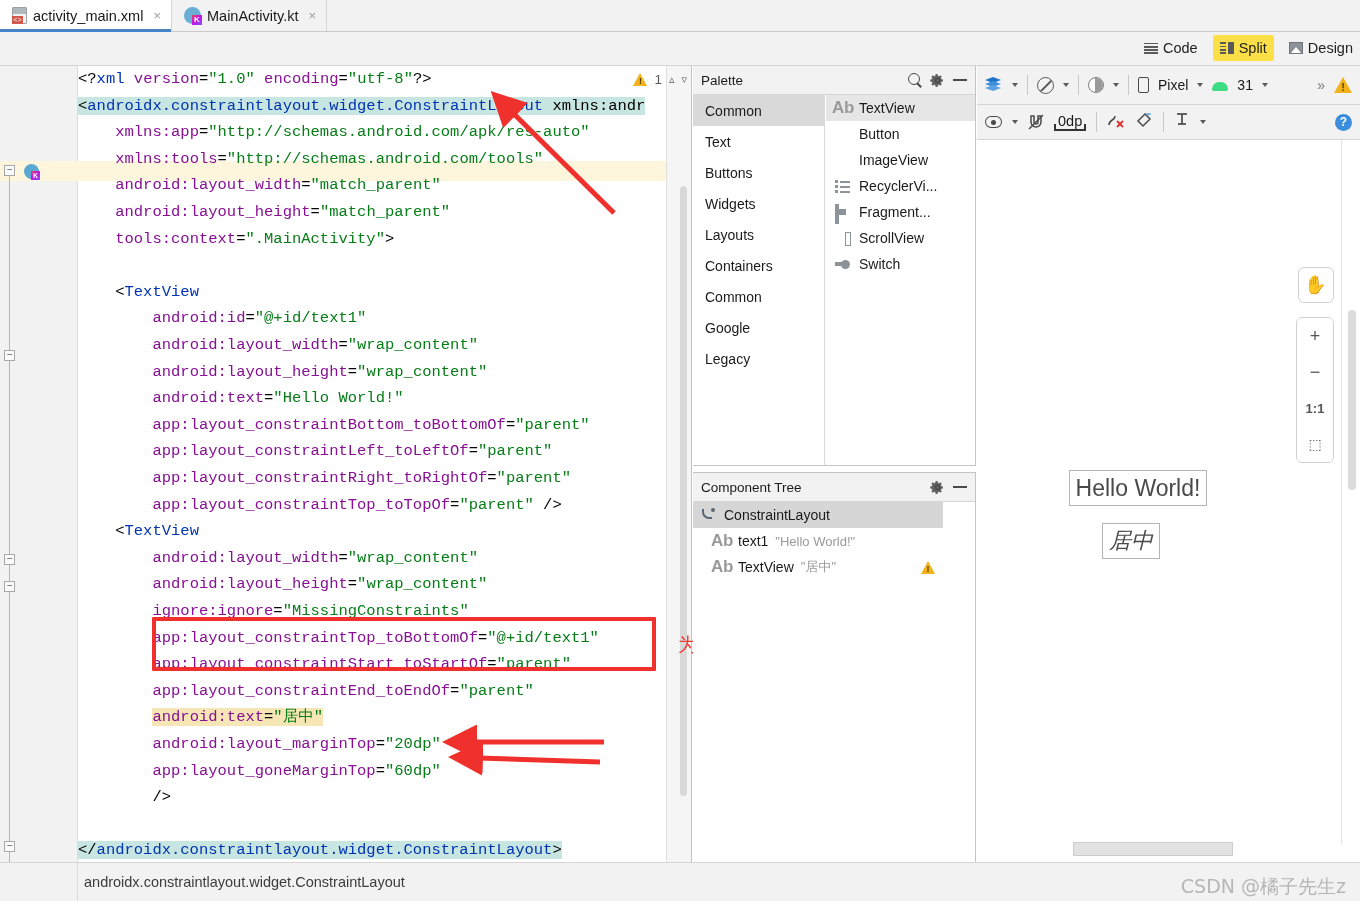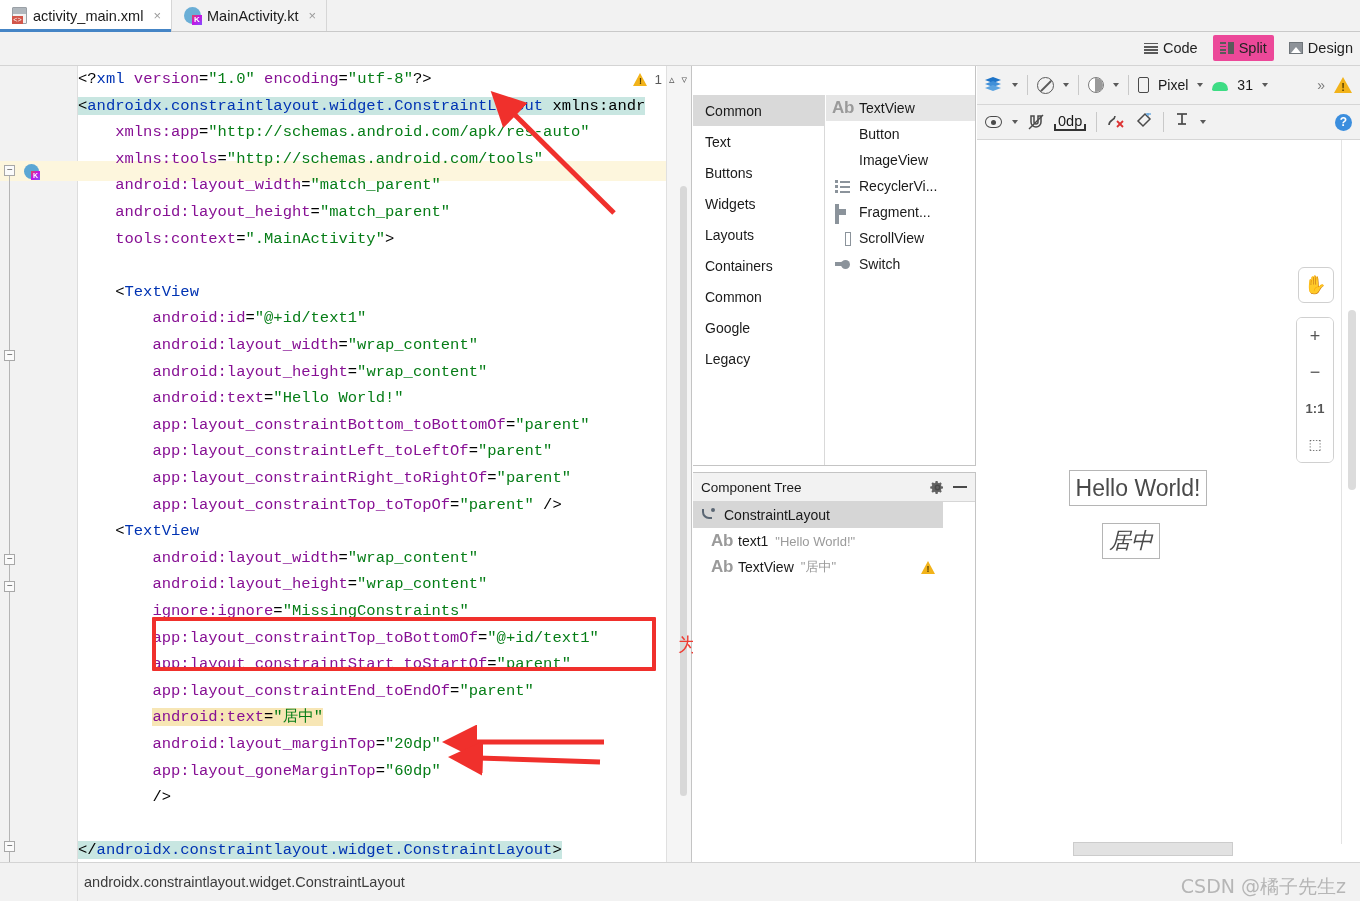--- a/index.html
+++ b/index.html
@@ -64,21 +64,21 @@
     background: #f2f2f2; border-bottom: 1px solid #d4d4d4;
   }
   .modes {
     position: absolute; right: 0px; top: 3px; height: 28px;
     display: flex; align-items: flex-start; gap: 8px;
   }
   .mode {
     display: flex; align-items: center; gap: 5px; height: 26px;
     padding: 0 7px; font-size: 14.5px; color: #222;
   }
-  .mode.sel { background: #ec4899; border-radius: 2px; }
+  .mode.sel { background: #fde047; border-radius: 2px; }
   .bars { display: inline-block; width: 14px; height: 11px; position: relative; }
   .bars i { position: absolute; left: 0; width: 14px; height: 1.8px; background: #5a5a5a; }
   .bars i:nth-child(1){ top:0; } .bars i:nth-child(2){ top:3.3px; }
   .bars i:nth-child(3){ top:6.6px; } .bars i:nth-child(4){ top:9.6px; }
   .splitico { display:inline-block; width:14px; height:12px; position:relative; }
   .splitico .l { position:absolute; left:0; top:0; width:6px; height:12px; }
   .splitico .l i{ position:absolute; left:0; width:6px; height:1.6px; background:#5a5a5a;}
   .splitico .l i:nth-child(1){top:0;} .splitico .l i:nth-child(2){top:3.5px;}
   .splitico .l i:nth-child(3){top:7px;} .splitico .l i:nth-child(4){top:10.4px;}
   .splitico .r { position:absolute; right:0; top:0; width:6px; height:12px; background:#5a5a5a;}
@@ -499,20 +499,31 @@
       <span style="font-size:11px;">▵</span>
       <span style="font-size:11px;">▿</span>
     </div>
 
     <div class="redbox" style="left:152px;top:551px;width:504px;height:54px;"></div>
   </div>
 
   <div class="annot-cn" style="left:678px;top:632px;">为了居中</div>
 
   <div class="palette">
+    <div class="panelhead">
+      <span class="ttl">Palette</span>
+      <span class="search-ico"></span>
+      <span class="gear-ico">
+        <svg width="15" height="15" viewBox="0 0 15 15">
+            <path d="M7.5 4.6a2.9 2.9 0 100 5.8 2.9 2.9 0 000-5.8zm0 4.3a1.4 1.4 0 110-2.8 1.4 1.4 0 010 2.8z" fill="#4a4a4a"></path>
+            <path d="M13 8.5v-2l-1.6-.3a4 4 0 00-.5-1.2l.9-1.3-1.4-1.4-1.3.9a4 4 0 00-1.2-.5L7.6 1h-2l-.3 1.7a4 4 0 00-1.2.5l-1.3-.9L1.4 3.7l.9 1.3a4 4 0 00-.5 1.2L.2 6.5v2l1.6.3c.1.4.3.8.5 1.2l-.9 1.3 1.4 1.4 1.3-.9c.4.2.8.4 1.2.5l.3 1.6h2l.3-1.6c.4-.1.8-.3 1.2-.5l1.3.9 1.4-1.4-.9-1.3c.2-.4.4-.8.5-1.2L13 8.5z" fill="#4a4a4a" opacity=".85"></path>
+          </svg>
+      </span>
+      <span class="minus-ico"></span>
+    </div>
     <div class="p-cats" id="p-cats">
         <div class="p-cat sel">
           <span>Common</span>
         </div>
         <div class="p-cat">
           <span>Text</span>
         </div>
         <div class="p-cat">
           <span>Buttons</span>
         </div>

